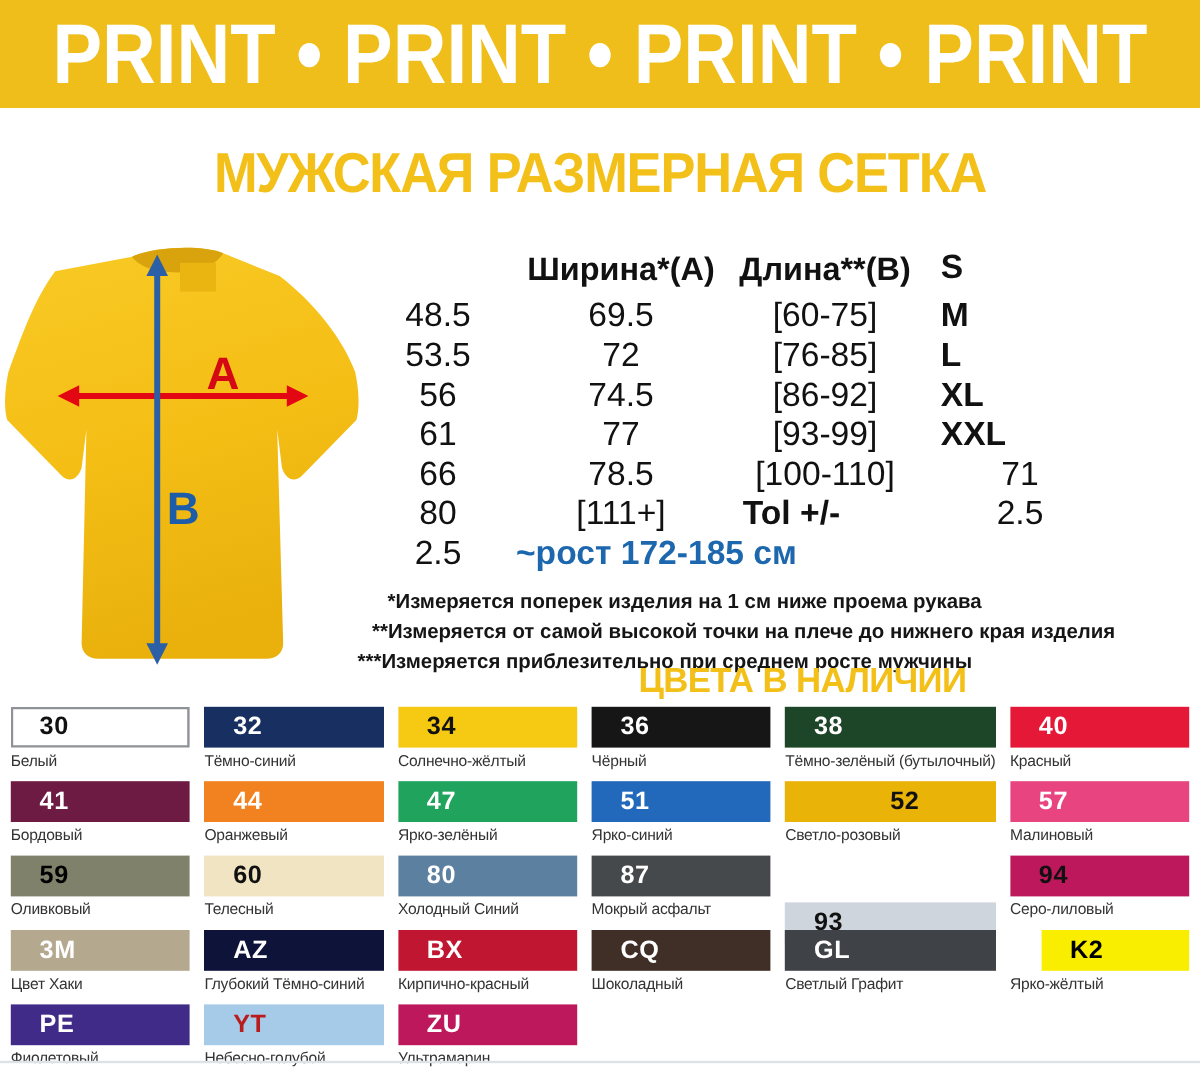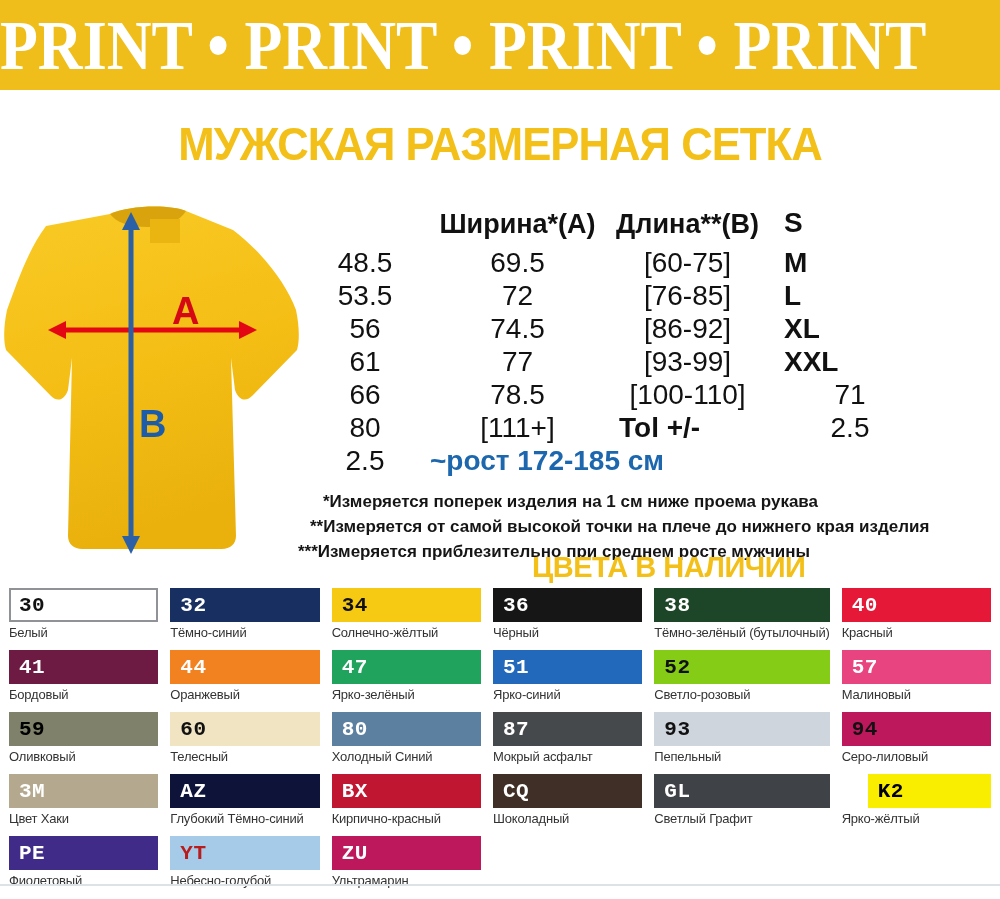--- a/index.html
+++ b/index.html
@@ -1,21 +1,21 @@
 <!DOCTYPE html>
 <html style="--banner-gold: #efbe1b; --title-gold: #f3c019; --note-blue: #1c67ad; --arrow-red: #e30613; --arrow-blue: #2b5fa6; --shirt-gold: #f4be15;"><head>
 <meta charset="utf-8">
 <style>
   html,body{margin:0;padding:0;}
   body{
     width:1000px;height:899px;background:#ffffff;position:relative;overflow:hidden;
     font-family:"Liberation Sans",sans-serif;color:#111;
   }
   
-  .banner{height:90px;background:var(--banner-gold,#efbe1b);display:flex;align-items:center;justify-content:flex-start;font-family:Liberation Serif, serif;}
+  .banner{height:90px;background:var(--banner-gold,#efbe1b);display:flex;align-items:center;justify-content:center;}
   .banner-text{
     color:#fff;font-weight:bold;font-size:62px;white-space:nowrap;
     transform:scale(1,1.14);letter-spacing:0;
   }
   
   .page-title{
     margin:30px 0 0;text-align:center;color:var(--title-gold,#f3c019);
     font-size:45px;line-height:48px;font-weight:bold;letter-spacing:-1px;
     transform:scale(.97,1.04);
   }
@@ -39,21 +39,21 @@
   .colors-title{
     margin:-14px 0 0 532px;width:fit-content;
     color:var(--title-gold,#f3c019);font-size:29px;line-height:31px;font-weight:bold;letter-spacing:-0.5px;
   }
   .swatch-grid{
     margin-top:5px;padding:0 9px;
     display:grid;grid-template-columns:repeat(6,1fr);column-gap:12px;row-gap:6px;
   }
   .swatch-cell{height:56px;}
   .swatch{
-    height:34px;display:flex;align-items:center;padding-left:10px;box-sizing:border-box;font-family:Liberation Mono, monospace;
+    height:34px;display:flex;align-items:center;padding-left:24px;box-sizing:border-box;
   }
   .swatch.bordered{box-shadow:inset 0 0 0 2px #8f9296;}
   .sw-code{font-weight:bold;font-size:21px;letter-spacing:0.5px;}
   .sw-name{margin-top:3px;font-size:13px;color:#333;white-space:nowrap;letter-spacing:-0.2px;}
   .bottom-rule{position:absolute;left:0;top:884px;width:1000px;height:2px;background:#dde2e6;}
 </style>
 </head>
 <body>
 
 <header class="banner">
@@ -228,21 +228,21 @@
   </div>
 
   <div class="swatch-cell">
     <div class="swatch" style="background: rgb(34, 104, 187); color: rgb(255, 255, 255);">
       <span class="sw-code">51</span>
     </div>
     <div class="sw-name">Ярко-синий</div>
   </div>
 
   <div class="swatch-cell">
-    <div class="swatch" style="background: #84cc16; color: rgb(17, 17, 17);">
+    <div class="swatch" style="background: #eab308; color: rgb(17, 17, 17); justify-content: center;">
       <span class="sw-code">52</span>
     </div>
     <div class="sw-name">Светло-розовый</div>
   </div>
 
   <div class="swatch-cell">
     <div class="swatch" style="background: rgb(232, 68, 127); color: rgb(255, 255, 255);">
       <span class="sw-code">57</span>
     </div>
     <div class="sw-name">Малиновый</div>
@@ -270,21 +270,21 @@
   </div>
 
   <div class="swatch-cell">
     <div class="swatch" style="background: rgb(69, 73, 76); color: rgb(255, 255, 255);">
       <span class="sw-code">87</span>
     </div>
     <div class="sw-name">Мокрый асфальт</div>
   </div>
 
   <div class="swatch-cell">
-    <div class="swatch" style="background: rgb(206, 213, 220); color: rgb(17, 17, 17);">
+    <div class="swatch" style="background: rgb(206, 213, 220); color: rgb(17, 17, 17); margin-top: 39px;">
       <span class="sw-code">93</span>
     </div>
     <div class="sw-name">Пепельный</div>
   </div>
 
   <div class="swatch-cell">
     <div class="swatch" style="background: #be185d; color: rgb(17, 17, 17);">
       <span class="sw-code">94</span>
     </div>
     <div class="sw-name">Серо-лиловый</div>

